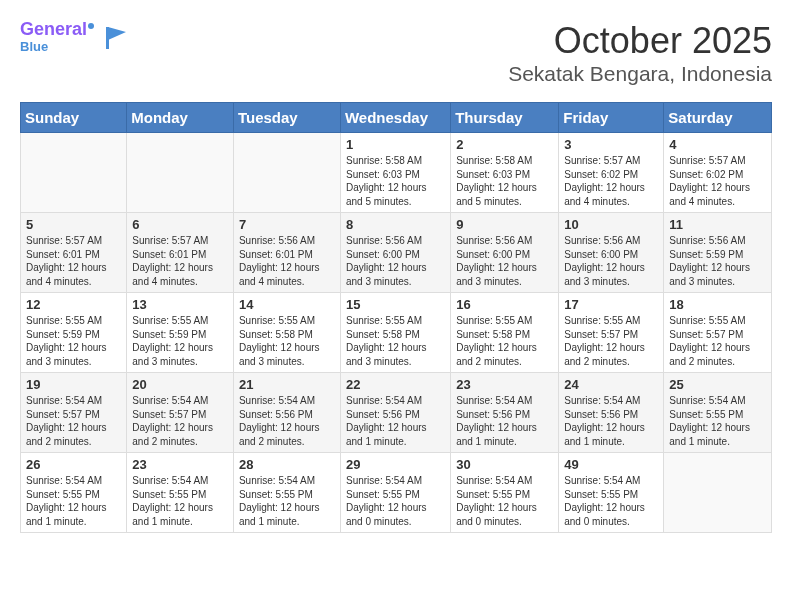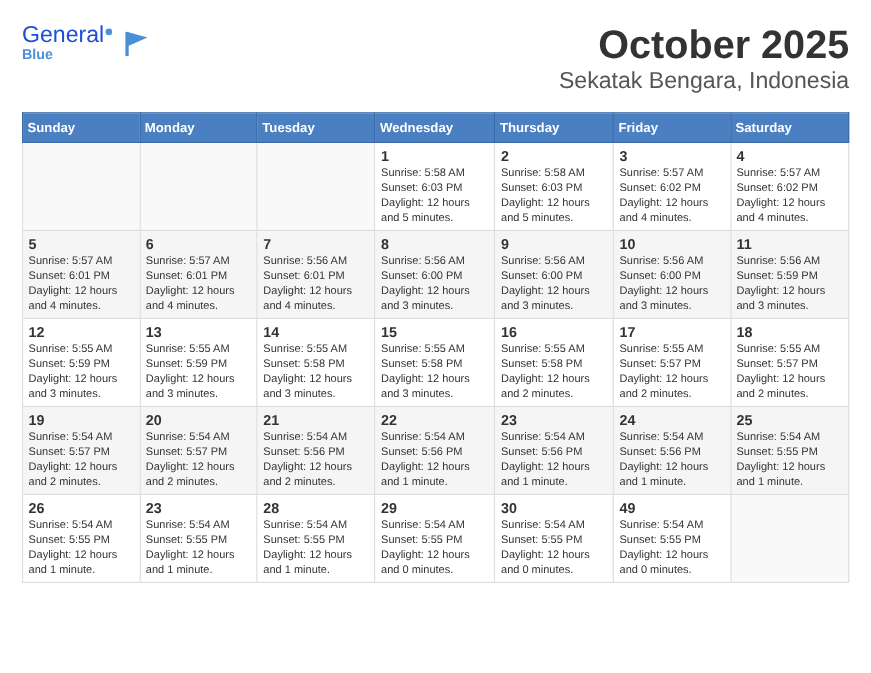--- a/index.html
+++ b/index.html
@@ -14,58 +14,58 @@
       display: flex;
       justify-content: space-between;
       align-items: flex-start;
       margin-bottom: 16px;
     }
     .logo {
       display: flex;
       align-items: center;
     }
     .logo-text-general {
-      font-size: 21px;
-      font-weight: normal;
-      color: #1d4ed8;
+      font-size: 18px;
+      font-weight: bold;
+      color: #8b5cf6;
     }
     .logo-text-blue {
       font-size: 13px;
       font-weight: bold;
       color: #4a90d9;
     }
     .logo-icon {
       width: 30px;
       height: 30px;
       margin-left: 4px;
     }
     .title-area {
       text-align: right;
     }
     .calendar-title {
       font-size: 36px;
-      font-weight: bold;
+      font-weight: normal;
       color: #333;
       margin-left: 27px;
     }
     .calendar-subtitle {
       font-size: 21px;
       color: #555;
     }
     table {
       width: 100%;
       border-collapse: collapse;
       border: 1px solid #ccc;
     }
     thead tr {
       background-color: #4a7fc1;
     }
     thead th {
       color: #fff;
-      font-size: 12px;
+      font-size: 15px;
       font-weight: bold;
       padding: 6px 4px;
       text-align: left;
       border: 1px solid #3a6ba8;
     }
     tbody tr {
       background: #fff;
     }
     tbody tr:nth-child(even) {
       background: #f5f5f5;

